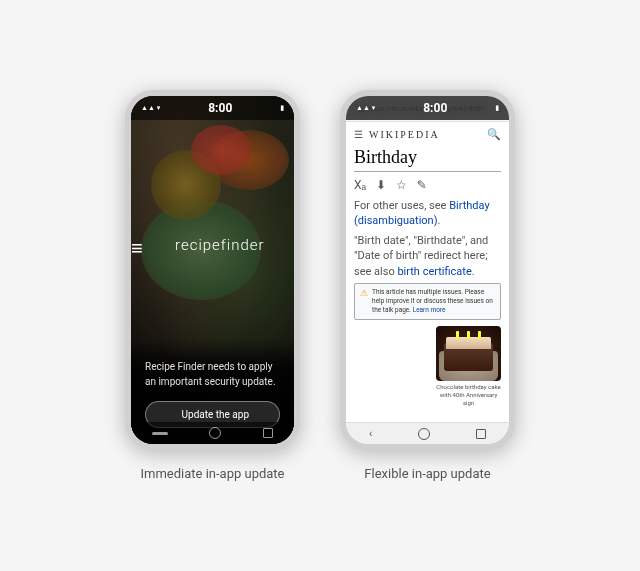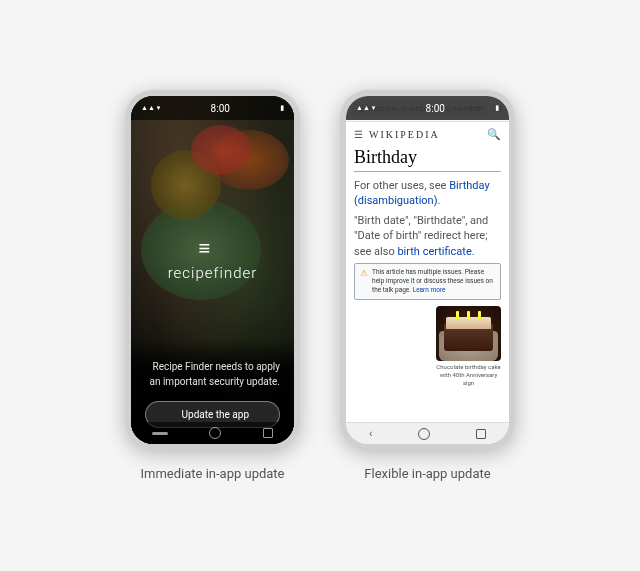--- a/index.html
+++ b/index.html
@@ -58,22 +58,22 @@
       height: 24px;
       background: rgba(0,0,0,0.6);
       display: flex;
       align-items: center;
       justify-content: space-between;
       padding: 0 10px;
       z-index: 10;
     }
     .status-time {
       color: #fff;
-      font-size: 10px;
-      font-weight: normal;
+      font-size: 12px;
+      font-weight: bold;
     }
     .status-icons {
       display: flex;
       gap: 2px;
       align-items: center;
     }
     .status-icons span {
       color: #fff;
       font-size: 7px;
     }
@@ -128,23 +128,23 @@
       background: radial-gradient(ellipse, #c0392b 0%, #922b21 70%, transparent 100%);
       top: 5px; left: 60px;
       border-radius: 50%;
       opacity: 0.6;
     }
     .recipe-logo {
       position: absolute;
       top: 140px;
       left: 0; right: 0;
       display: flex;
-      flex-direction: column;
-      align-items: center;
-      gap: 6px;
+      flex-direction: row;
+      align-items: flex-start;
+      gap: 16px;
     }
     .recipe-icon {
       width: 28px; height: 22px;
       position: relative;
     }
     .recipe-icon::before {
       content: '≡';
       color: #fff;
       font-size: 20px;
       font-weight: 900;
@@ -161,21 +161,21 @@
       background: linear-gradient(180deg, transparent 0%, rgba(0,0,0,0.85) 30%, rgba(0,0,0,0.97) 100%);
       padding: 20px 14px 16px;
       display: flex;
       flex-direction: column;
       align-items: center;
       gap: 12px;
     }
     .update-text {
       color: #e0e0e0;
       font-size: 10px;
-      text-align: right;
+      text-align: left;
       line-height: 1.5;
     }
     .update-btn {
       background: rgba(255,255,255,0.15);
       border: 1px solid rgba(255,255,255,0.4);
       border-radius: 20px;
       color: #fff;
       font-size: 10px;
       padding: 7px 30px;
       cursor: pointer;
@@ -494,20 +494,26 @@
 
         <div class="wiki-content">
           <div class="wiki-menu-bar">
             <span class="wiki-hamburger">☰</span>
             <span class="wiki-title-brand">Wikipedia</span>
             <span class="wiki-search-btn">🔍</span>
           </div>
 
           <div class="wiki-heading">Birthday</div>
 
+          <div class="wiki-icons-row">
+            <span class="wiki-icon-item">Xₐ</span>
+            <span class="wiki-icon-item">⬇</span>
+            <span class="wiki-icon-item">☆</span>
+            <span class="wiki-icon-item">✎</span>
+          </div>
 
           <div class="wiki-disambig">
             <span>For other uses, see </span><a>Birthday (disambiguation)</a><span>.</span>
           </div>
 
           <div class="wiki-disambig">
             <span>"Birth date", "Birthdate", and "Date of birth" redirect here; see also</span> <a>birth certificate</a><span>.</span>
           </div>
 
           <div class="wiki-notice">

